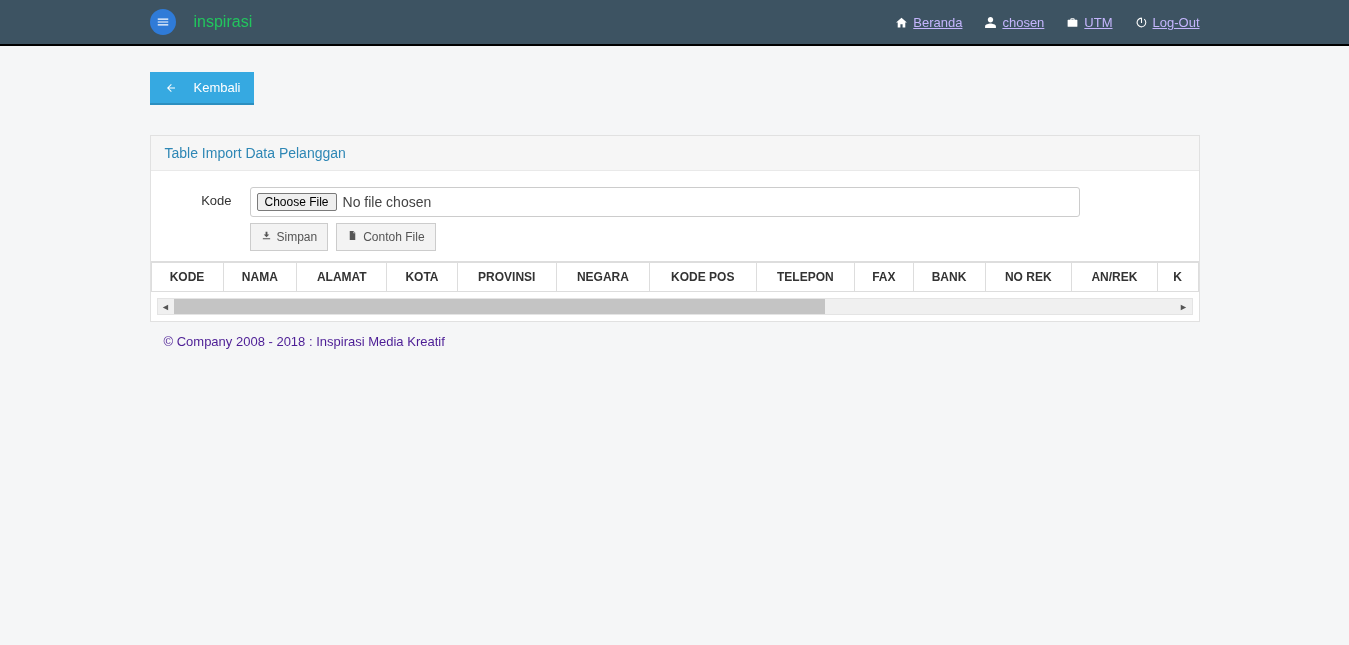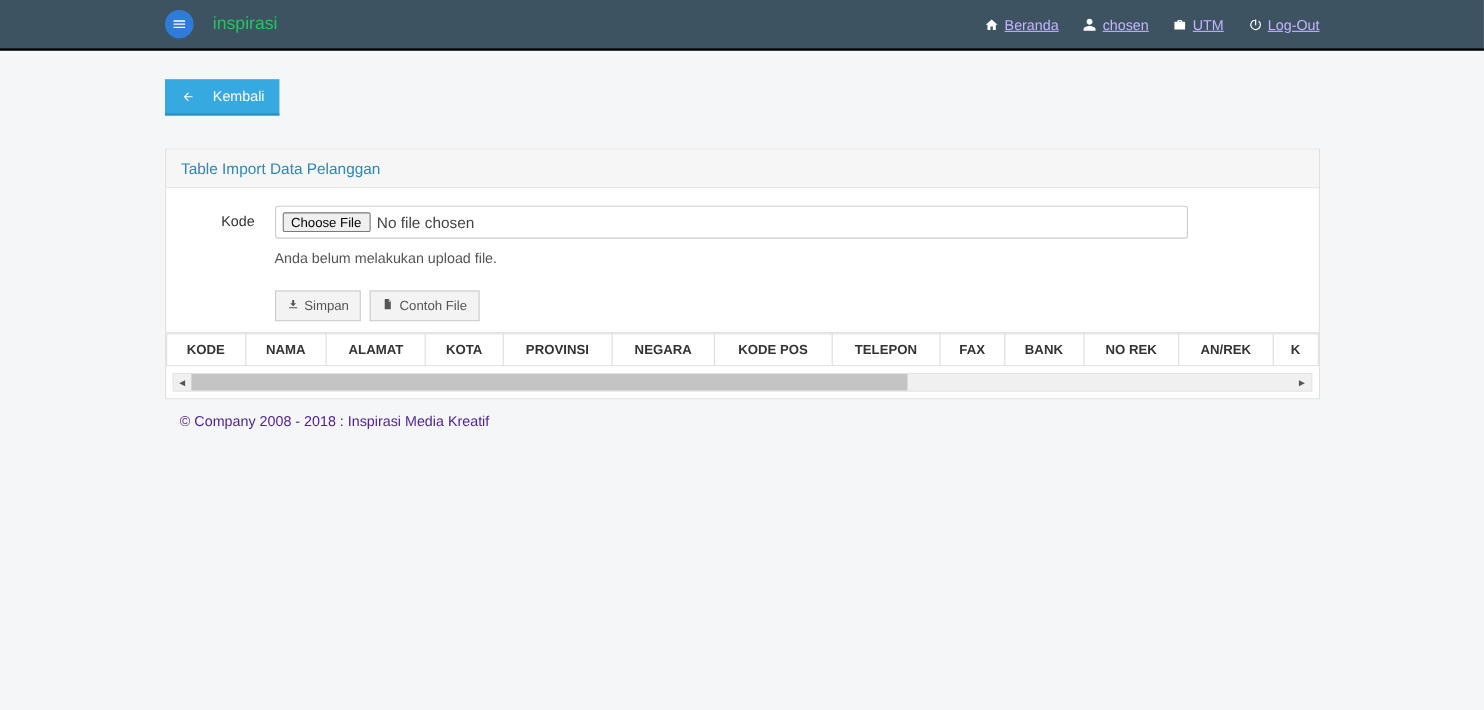--- a/index.html
+++ b/index.html
@@ -254,21 +254,20 @@
     <div class="panel-body">
       <div class="form-row">
         <div class="form-label">Kode</div>
         <div class="form-field">
           <div class="file-wrap">
             <button class="file-btn">Choose File</button>
             <span class="file-text">No file chosen</span>
           </div>
         </div>
       </div>
-      <div class="hint">Anda belum melakukan upload file.</div>
       <div class="btn-group">
         <button class="btn-default">
           <svg viewBox="0 0 24 24">
               <path d="M12 16l-6-6h4V4h4v6h4l-6 6zm-8 2h16v2H4v-2z"></path>
             </svg>
           <span>Simpan</span>
         </button>
         <button class="btn-default">
           <svg viewBox="0 0 24 24">
               <path d="M6 2h8l4 4v16H6V2zm8 1.5V7h3.5L14 3.5z"></path>

